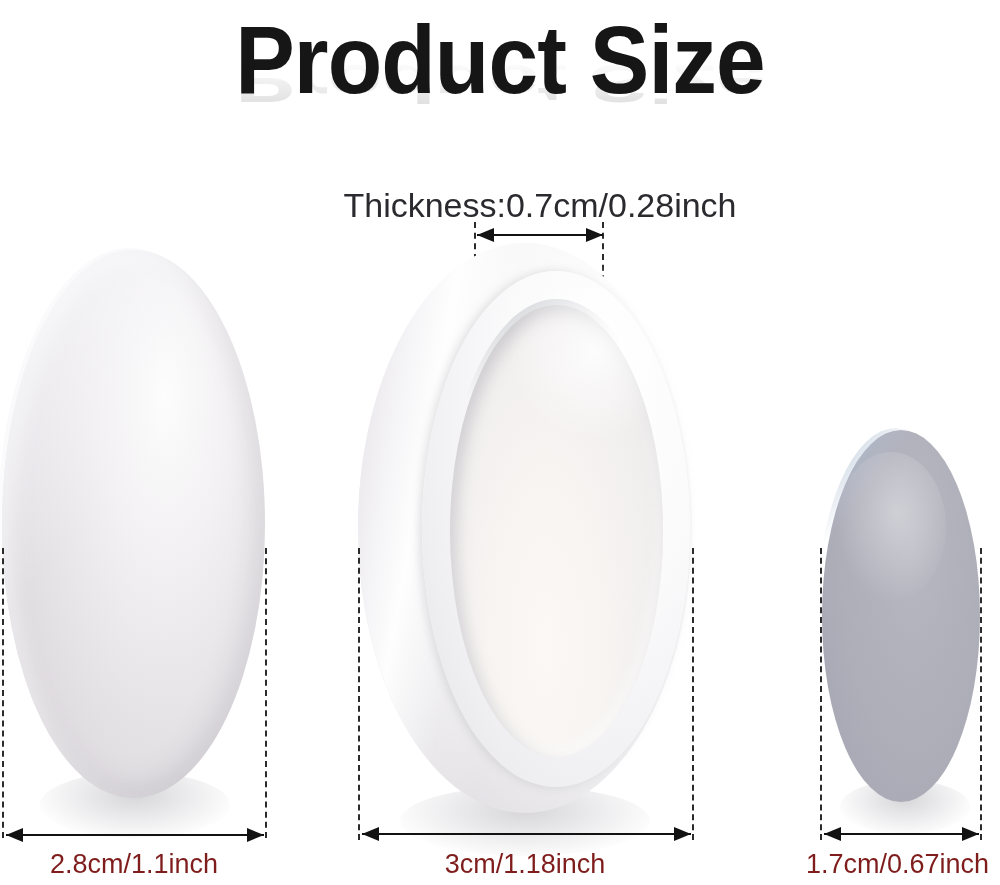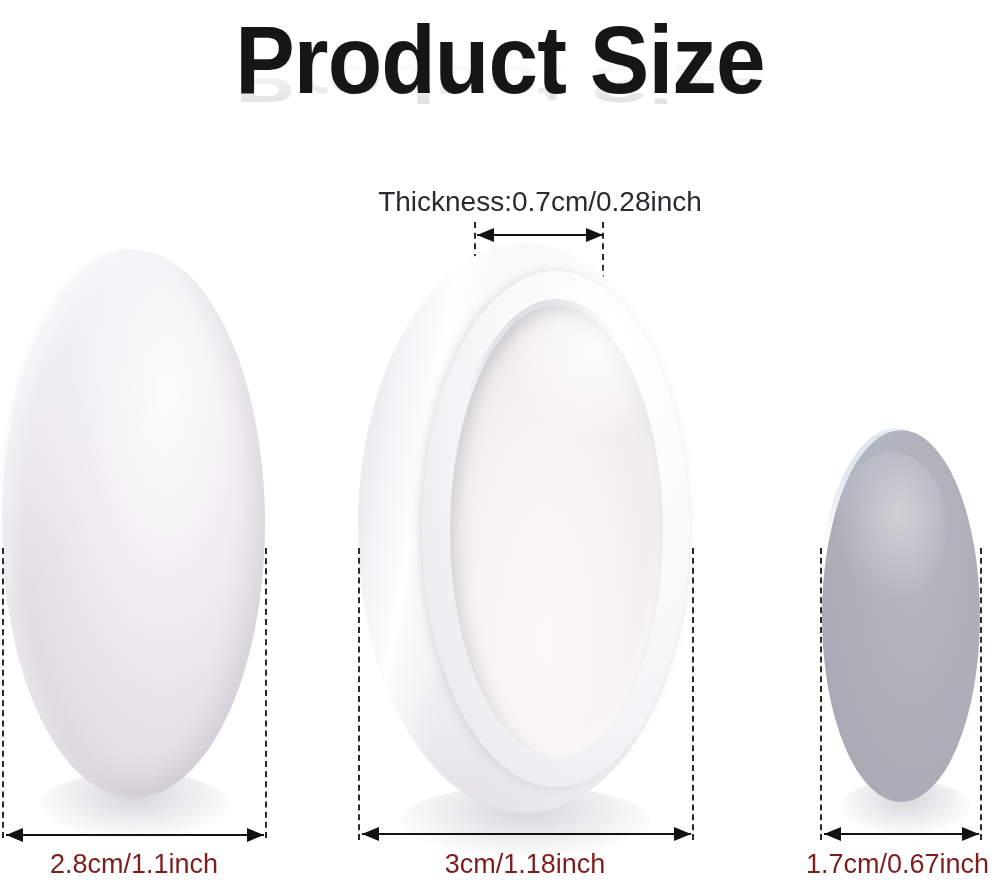--- a/index.html
+++ b/index.html
@@ -89,21 +89,21 @@
     text-align: center;
     font-family: "Liberation Sans", sans-serif;
     font-size: 27px;
     color: #7f1d1d;
     white-space: nowrap;
   }
   .thickness-label {
     position: absolute;
     text-align: center;
     font-family: "Liberation Sans", sans-serif;
-    font-size: 28px;
+    font-size: 34px;
     color: #2b2b2f;
     white-space: nowrap;
   }
 
   
   .ground-shadow {
     position: absolute;
     border-radius: 50%;
     background: radial-gradient(ellipse at 50% 35%,
                 rgba(120,120,130,0.30) 0%,

